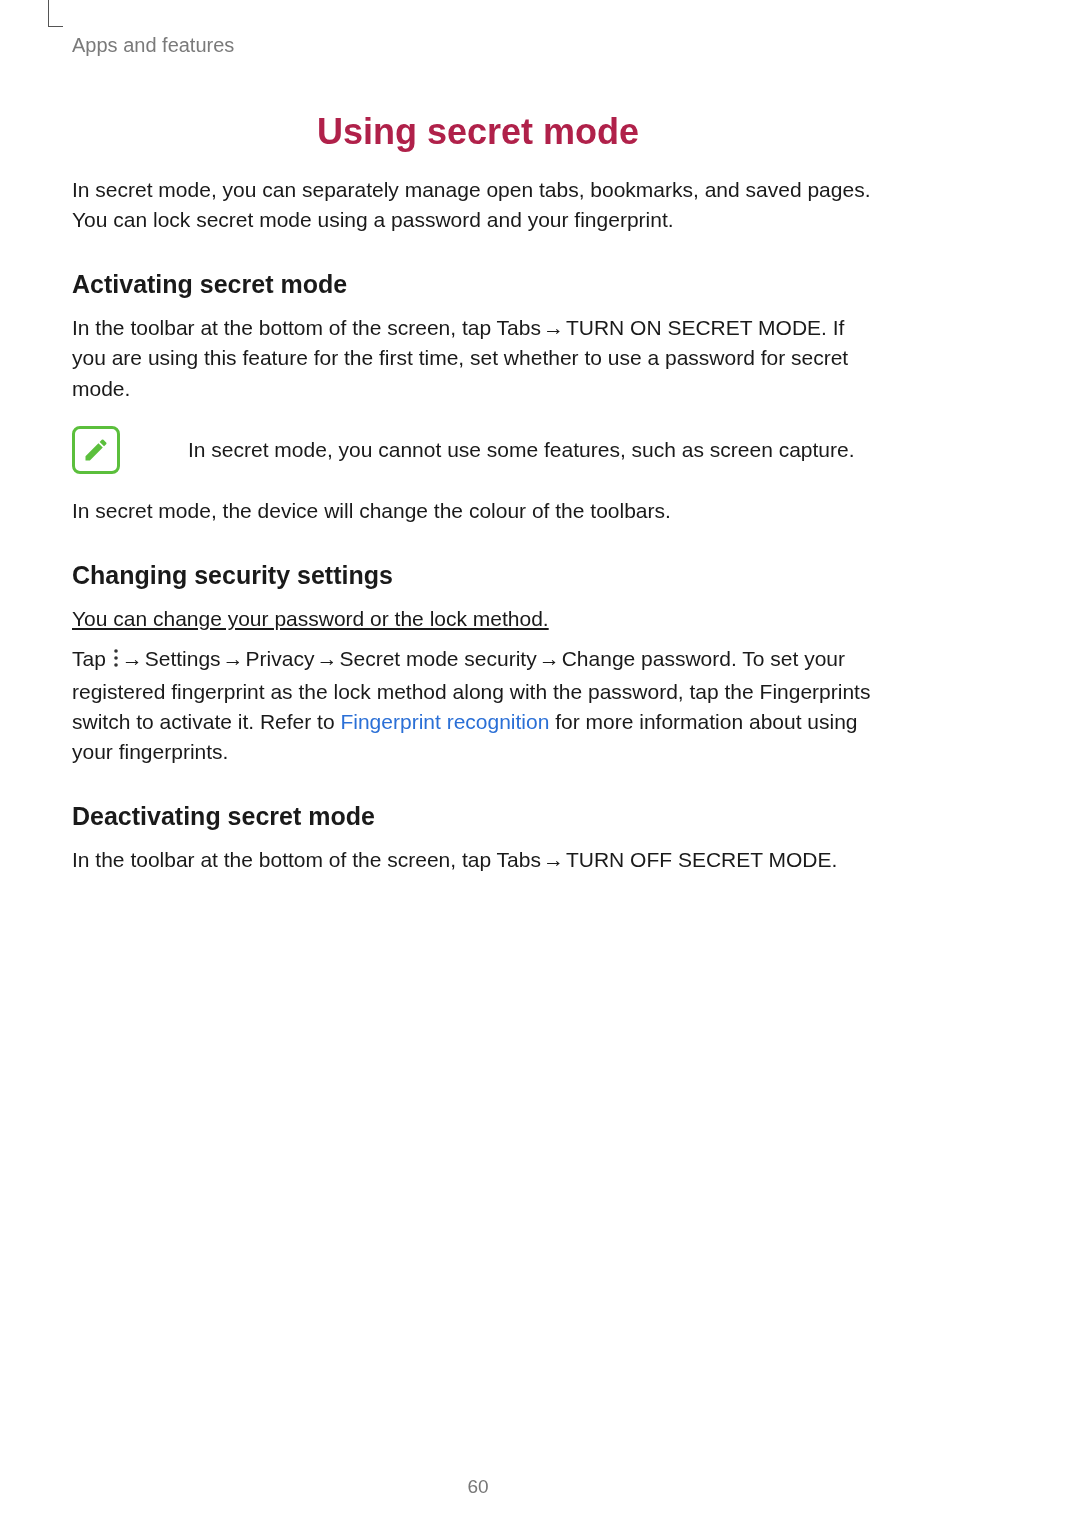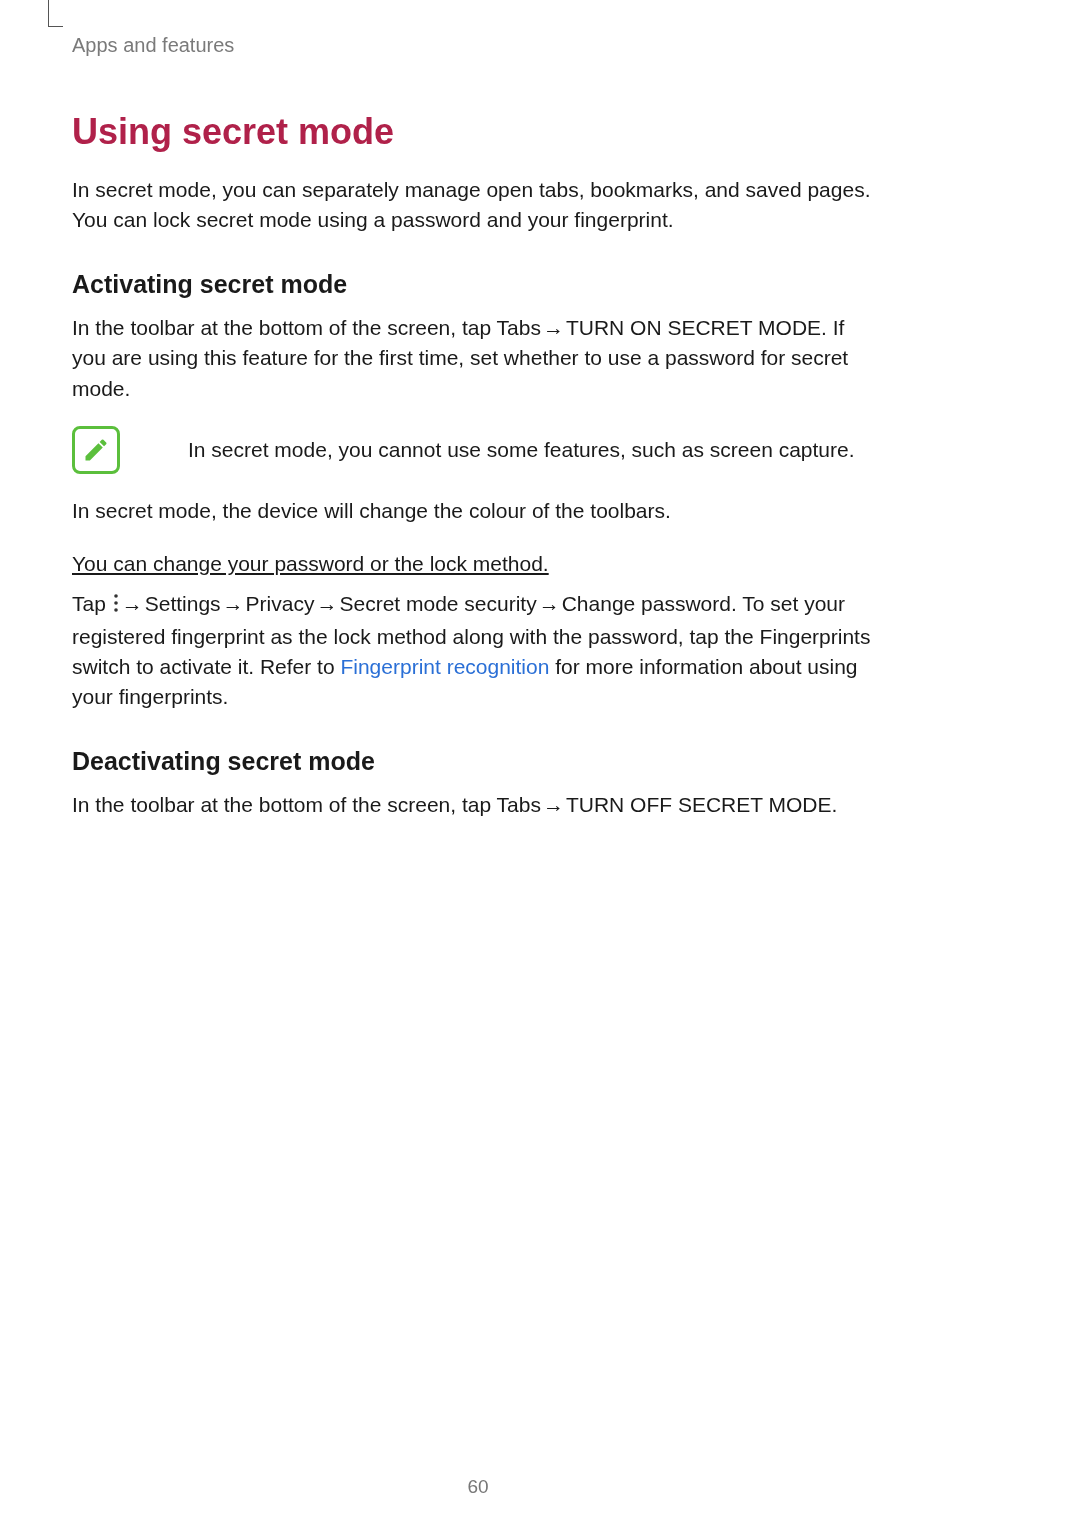--- a/index.html
+++ b/index.html
@@ -29,20 +29,21 @@
     font-size: 20px;
     color: #7a7a7a;
     margin: 0 0 54px 0;
     font-weight: 400;
   }
   h1.section-title {
     color: #b0214a;
     font-size: 36px;
     font-weight: 700;
     margin: 0 0 22px 0;
+    text-align: center;
   }
   p.body {
     font-size: 21px;
     line-height: 1.45;
     margin: 0 0 22px 0;
     color: #1a1a1a;
   }
   h2.sub {
     font-size: 25px;
     font-weight: 700;
@@ -107,20 +108,21 @@
     <div class="note-icon">
       <svg viewBox="0 0 24 24">
         <path d="M3 17.25V21h3.75L17.81 9.94l-3.75-3.75L3 17.25zM20.71 7.04a1 1 0 0 0 0-1.41l-2.34-2.34a1 1 0 0 0-1.41 0l-1.83 1.83 3.75 3.75 1.83-1.83z" fill="#5bbf3c"></path>
       </svg>
     </div>
     <div class="note-text">In secret mode, you cannot use some features, such as screen capture.</div>
   </div>
 
   <p class="body">In secret mode, the device will change the colour of the toolbars.</p>
 
+  <h2 class="sub">Changing security settings</h2>
 
   <p class="body" style="margin-bottom:10px;text-decoration:underline;">You can change your password or the lock method.</p>
 
   <p class="body">
     <span>Tap </span><span class="dots-icon"><svg viewBox="0 0 6 20">
           <circle cx="3" cy="3" r="1.8" fill="#333"></circle>
           <circle cx="3" cy="10" r="1.8" fill="#333"></circle>
           <circle cx="3" cy="17" r="1.8" fill="#333"></circle>
         </svg></span><span class="arrow"> → </span><span class="bold">Settings</span><span class="arrow"> → </span><span class="bold">Privacy</span><span class="arrow"> → </span><span class="bold">Secret mode security</span><span class="arrow"> → </span><span class="bold">Change password</span><span>. To set your registered fingerprint as the lock method along with the password, tap the </span><span class="bold">Fingerprints</span><span> switch to activate it. Refer to </span><span class="link">Fingerprint recognition</span><span> for more information about using your fingerprints.</span>
   </p>

